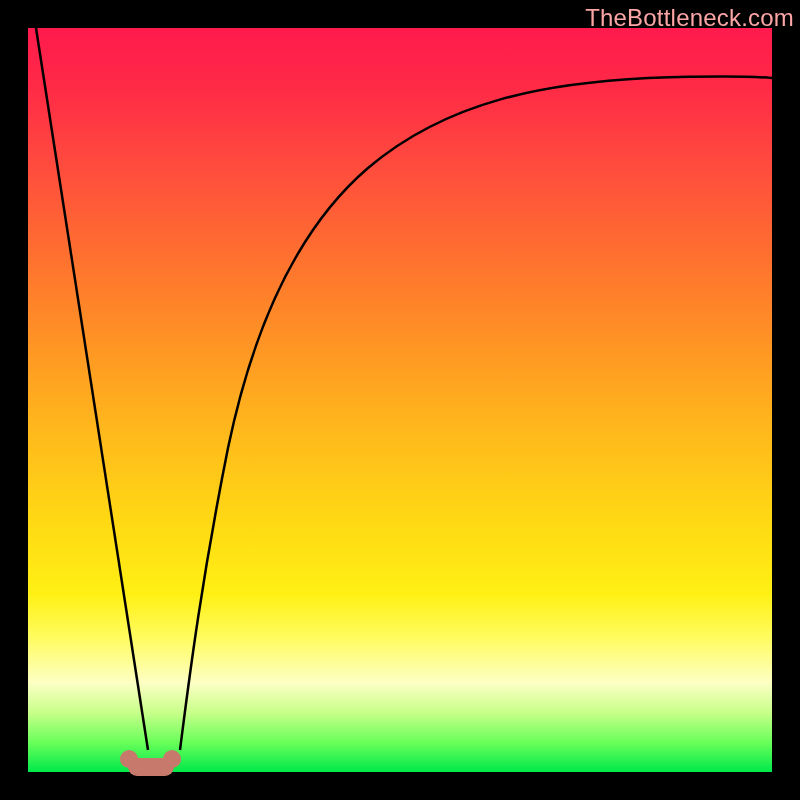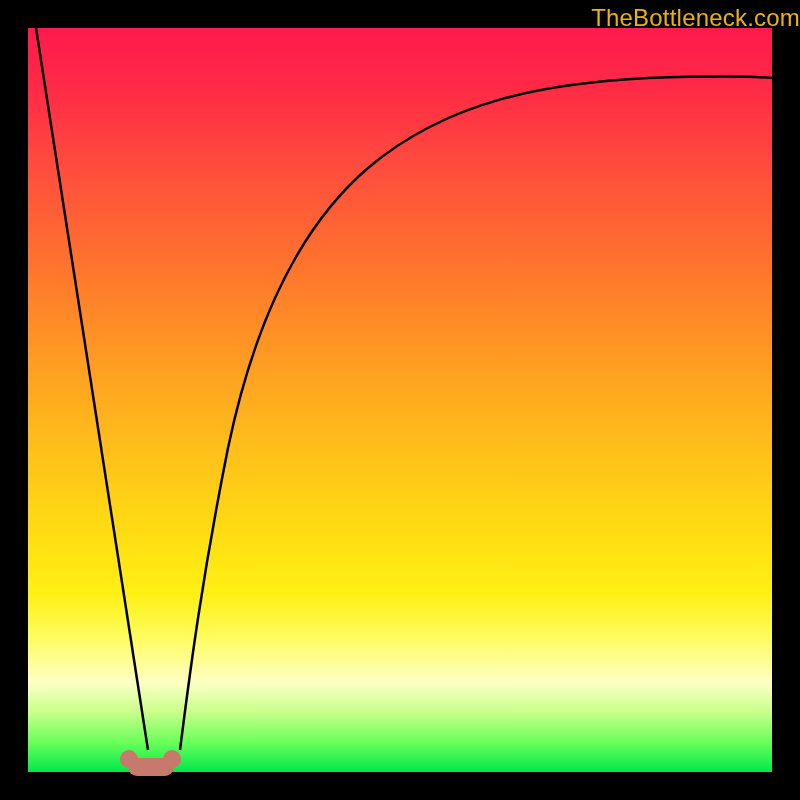--- a/index.html
+++ b/index.html
@@ -11,21 +11,21 @@
   #ff6e30 30%,
   #ff9324 42%,
   #ffb81c 54%,
   #ffd814 66%,
   #fff013 76%,
   #fffc60 82%,
   #fdffc4 88%,
   #c8ff8a 92%,
   #6aff5a 96%,
   #00e84a 100%)}
-.attrib{position:absolute;right:0;top:4px;color:#eab308;font-size:24px;font-weight:500;letter-spacing:.2px}
+.attrib{position:absolute;right:6px;top:4px;color:#fca5a5;font-size:24px;font-weight:500;letter-spacing:.2px}
 svg.curves{position:absolute;left:28px;top:28px;width:744px;height:744px}
 svg path{stroke:#000;stroke-width:2.5;fill:none}
 .marker{position:absolute;background:#c77a6b;border-radius:10px}
 .marker.bottom{width:46px;height:18px;left:128px;top:758px}
 .marker.left{width:18px;height:18px;left:120px;top:750px;border-radius:50%}
 .marker.right{width:18px;height:18px;left:163px;top:750px;border-radius:50%}
 </style>
 </head>
 <body>
 

